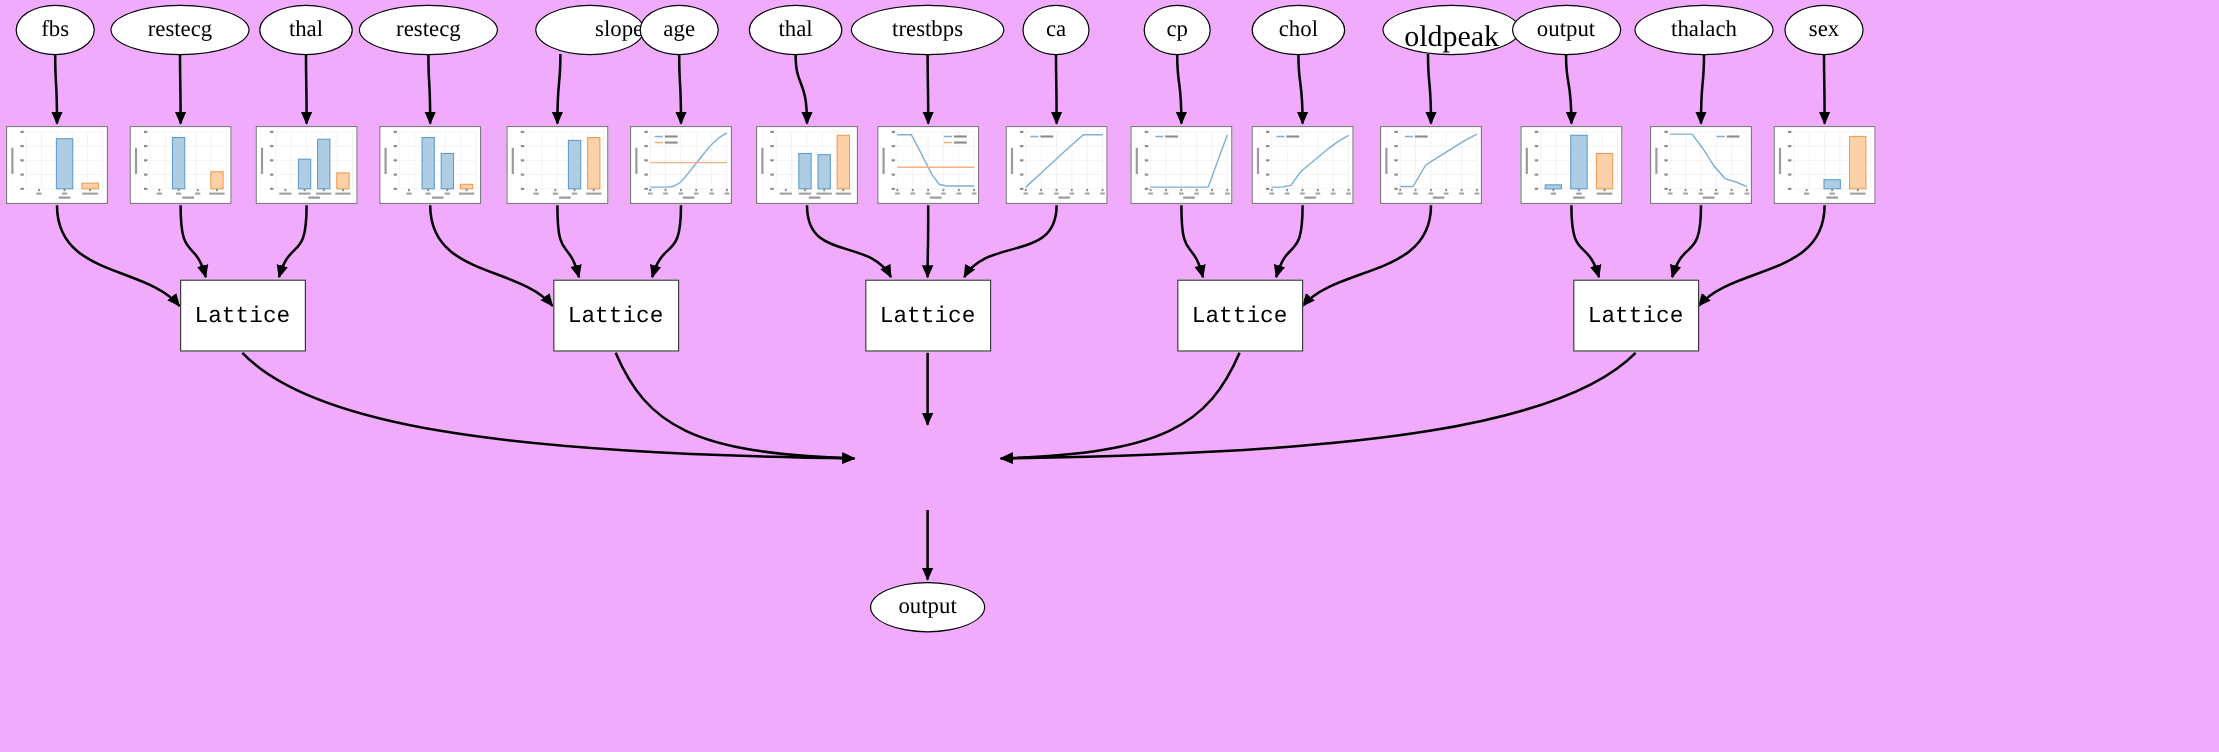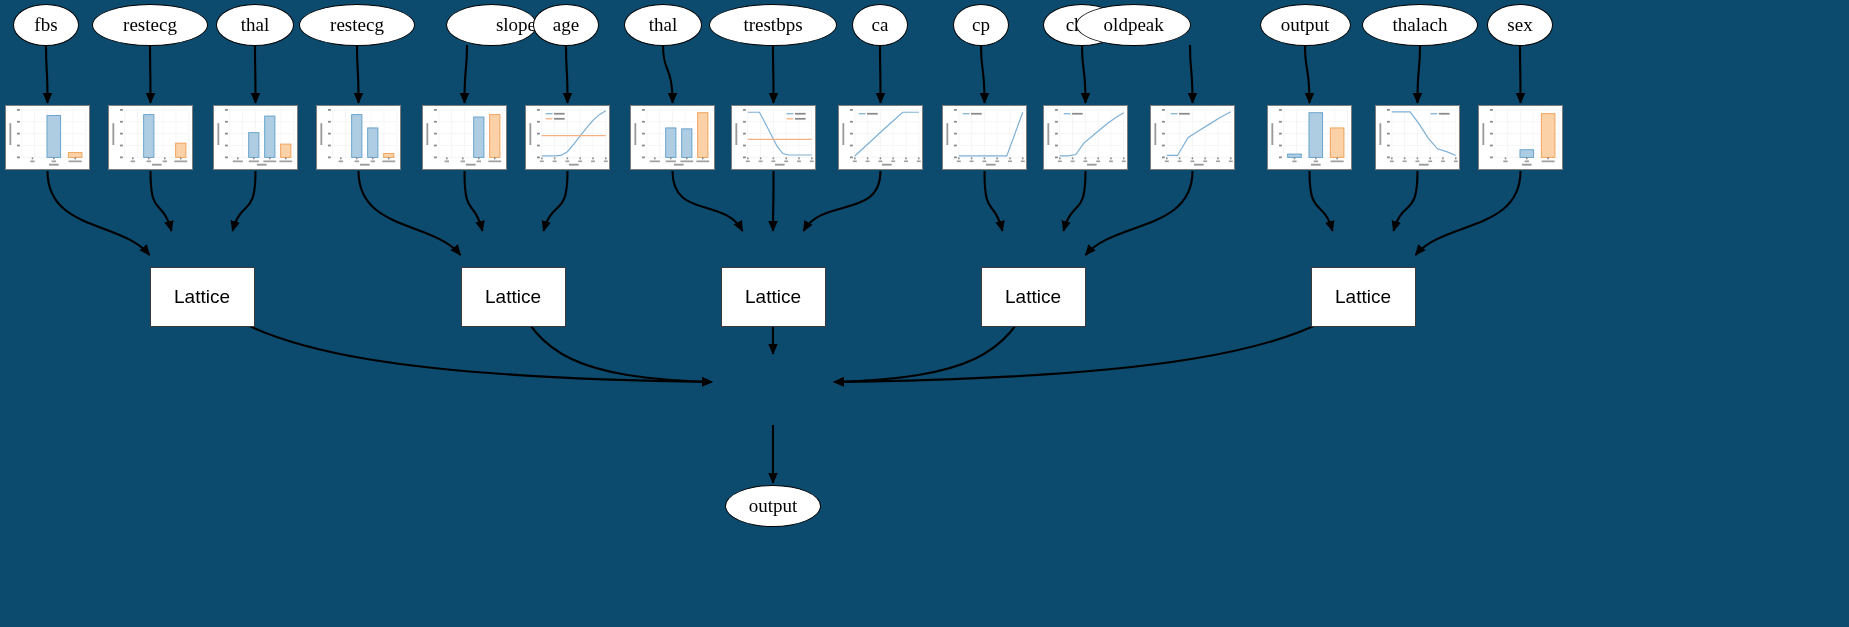--- a/index.html
+++ b/index.html
@@ -1,24 +1,24 @@
 <!DOCTYPE html>
 <html><head>
 <meta charset="utf-8">
 <style>
   html,body{margin:0;padding:0;background:#ffffff;}
   body{width:1849px;height:627px;overflow:hidden;
        font-family:"Liberation Serif",serif;}
-  #stage{position:relative;width:1849px;height:627px;background:#0c4a6e;}
+  #stage{position:relative;width:1849px;height:627px;background:#f0abfc;}
   #edges{position:absolute;left:0;top:0;width:1849px;height:627px;}
   .node{position:absolute;box-sizing:border-box;display:flex;
         align-items:center;justify-content:center;background:#fff;}
   .ellipse{border:1.6px solid #000;border-radius:50%;
            font-family:"Liberation Serif",serif;color:#000;}
-  .boxnode{border:1.6px solid #3a3a3a;font-family:Liberation Sans, sans-serif;color:#000;margin-top:34px;}
+  .boxnode{border:1.6px solid #3a3a3a;font-family:Liberation Mono, monospace;color:#000;}
   .panel{position:absolute;box-sizing:border-box;border:1.3px solid #7d7d7d;
          background:#fff;overflow:hidden;}
   .panel svg{display:block;}
 </style>
 </head>
 <body>
 
 <div id="stage">
   <svg id="edges" viewBox="0 0 1849 627" xmlns="http://www.w3.org/2000/svg">
     <defs>
@@ -91,21 +91,21 @@
     </div>
     <div class="node ellipse" style="left: 852px; top: 4px; width: 56px; height: 42px; font-size: 19px; align-items: center;">
       <span>ca</span>
     </div>
     <div class="node ellipse" style="left: 953px; top: 4px; width: 56px; height: 42px; font-size: 19px;">
       <span>cp</span>
     </div>
     <div class="node ellipse" style="left: 1042.6px; top: 4px; width: 78.8px; height: 42px; font-size: 19px;">
       <span>chol</span>
     </div>
-    <div class="node ellipse" style="left: 1076px; top: 4px; width: 115.4px; height: 42px; font-size: 19px;">
+    <div class="node ellipse" style="left: 1152px; top: 4px; width: 115.4px; height: 42px; font-size: 25px; align-items: flex-end;">
       <span>oldpeak</span>
     </div>
     <div class="node ellipse" style="left: 1259.5px; top: 4px; width: 91px; height: 42px; font-size: 19px;">
       <span>output</span>
     </div>
     <div class="node ellipse" style="left: 1362.3px; top: 4px; width: 115.4px; height: 42px; font-size: 19px;">
       <span>thalach</span>
     </div>
     <div class="node ellipse" style="left: 1486.7px; top: 4px; width: 66.6px; height: 42px; font-size: 19px;">
       <span>sex</span>

